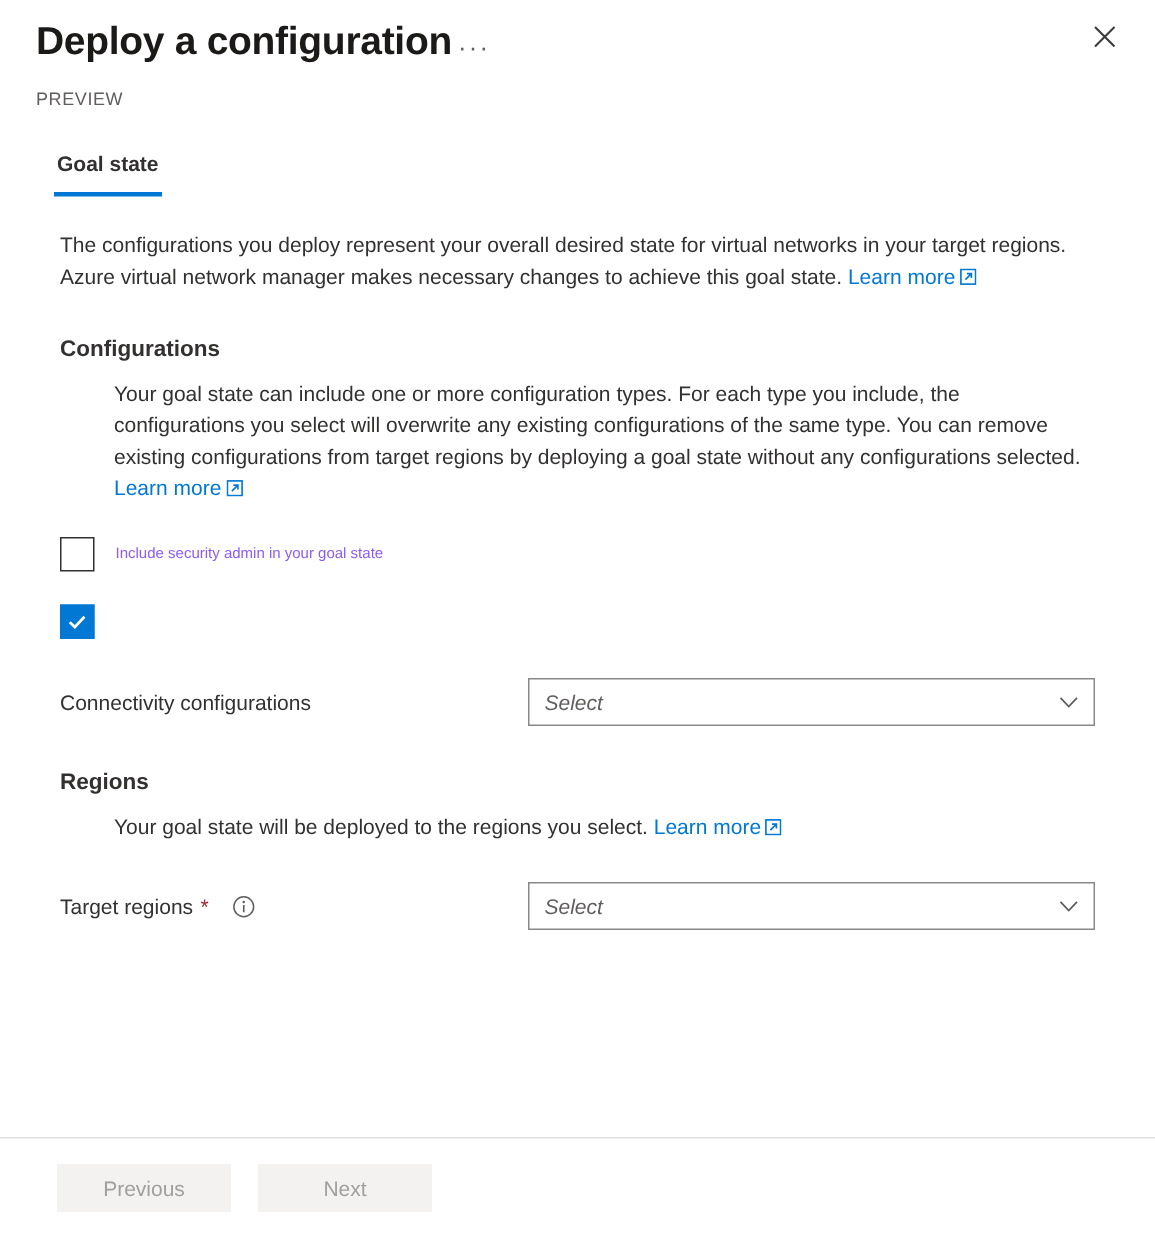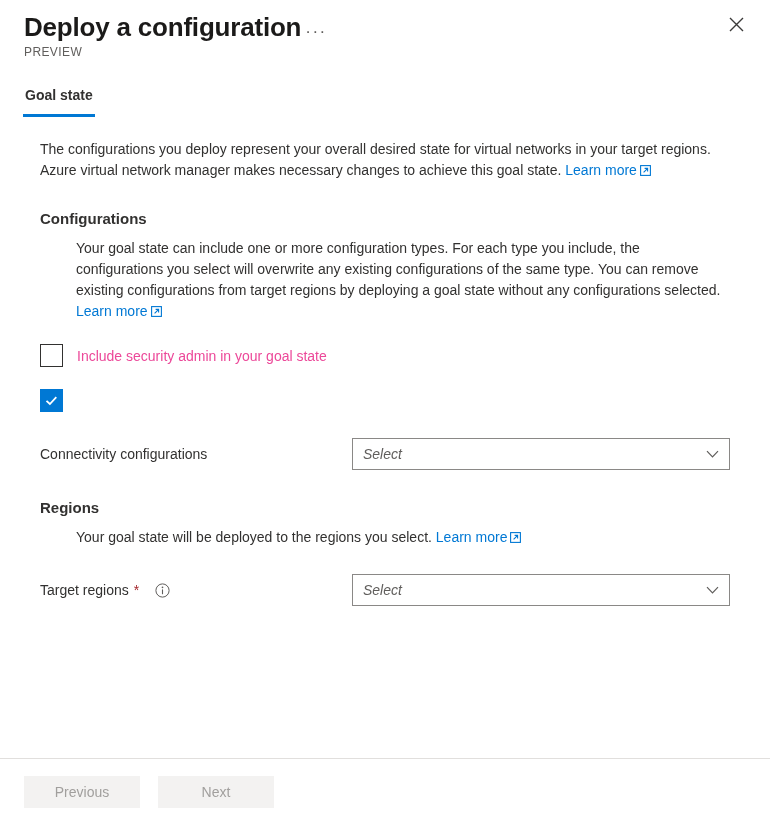--- a/index.html
+++ b/index.html
@@ -20,33 +20,33 @@
     font-size: 26px; font-weight: 700; letter-spacing: -0.2px;
     color: #1b1a19; line-height: 34px; margin: 0;
   }
   .ellipsis-btn {
     font-size: 17px; color: #605e5c; line-height: 1;
     padding: 2px 4px; cursor: pointer; user-select: none;
     letter-spacing: 1.5px; position: relative; top: 4px;
   }
   .preview-label {
     font-size: 12px; color: #605e5c; letter-spacing: 0.4px;
-    margin-top: 1px; text-transform: uppercase;
+    margin-top: 15px; text-transform: uppercase;
   }
   .close-btn {
     position: absolute; top: 10px; right: 20px;
     width: 28px; height: 28px; display: flex;
     align-items: center; justify-content: center;
     cursor: pointer; color: #3b3a39;
   }
   .close-btn svg { display: block; }
 
   
   .tabs {
-    display: flex; gap: 31px; padding: 0 23px;
+    display: flex; gap: 31px; padding: 0 36px;
     margin-top: 22px;
   }
   .tab {
     position: relative; font-size: 14px; color: #323130;
     padding: 4px 2px 12px 2px; cursor: pointer; line-height: 20px;
   }
   .tab.active { font-weight: 700; }
   .tab.active::after {
     content: ""; position: absolute; left: 0; right: 0; bottom: 0;
     height: 3px; background: #0078d4;
@@ -77,21 +77,21 @@
     margin-top: 22px; cursor: pointer;
   }
   .cbox {
     width: 23px; height: 23px; flex: 0 0 23px;
     border: 1px solid #323130; background: #fff;
     display: flex; align-items: center; justify-content: center;
   }
   .cbox.checked { background: #0078d4; border-color: #0078d4; }
   .cbox svg { display: none; }
   .cbox.checked svg { display: block; }
-  .cbox-label { font-size: 14px; color: #ec4899; line-height: 20px; }
+  .cbox-label { font-size: 10px; color: #8b5cf6; line-height: 20px; }
 
   
   .field-row {
     display: flex; align-items: center;
     margin-top: 26px;
   }
   .field-label {
     width: 312px; flex: 0 0 312px;
     font-size: 14px; color: #323130; line-height: 20px;
     display: flex; align-items: center;
@@ -111,21 +111,21 @@
     font-style: italic;
   }
   .dropdown .placeholder { font-size: 14px; color: #605e5c; }
   .dropdown .chev { color: #605e5c; display: flex; align-items: center; }
   .dropdown .chev svg { display: block; }
 
   
   .footer {
     position: absolute; left: 0; right: 0; bottom: 0;
     height: 67px; border-top: 1px solid #e1dfdd; background: #fff;
-    display: flex; align-items: center; padding-left: 24px; gap: 18px;
+    display: flex; align-items: center; padding-left: 38px; gap: 18px;
   }
   .btn {
     min-width: 116px; height: 32px; border: none;
     background: #f3f2f1; color: #a19f9d;
     font-size: 14px; font-family: "Liberation Sans", sans-serif;
     cursor: default; padding: 0 16px;
   }
 </style>
 </head>
 <body>

